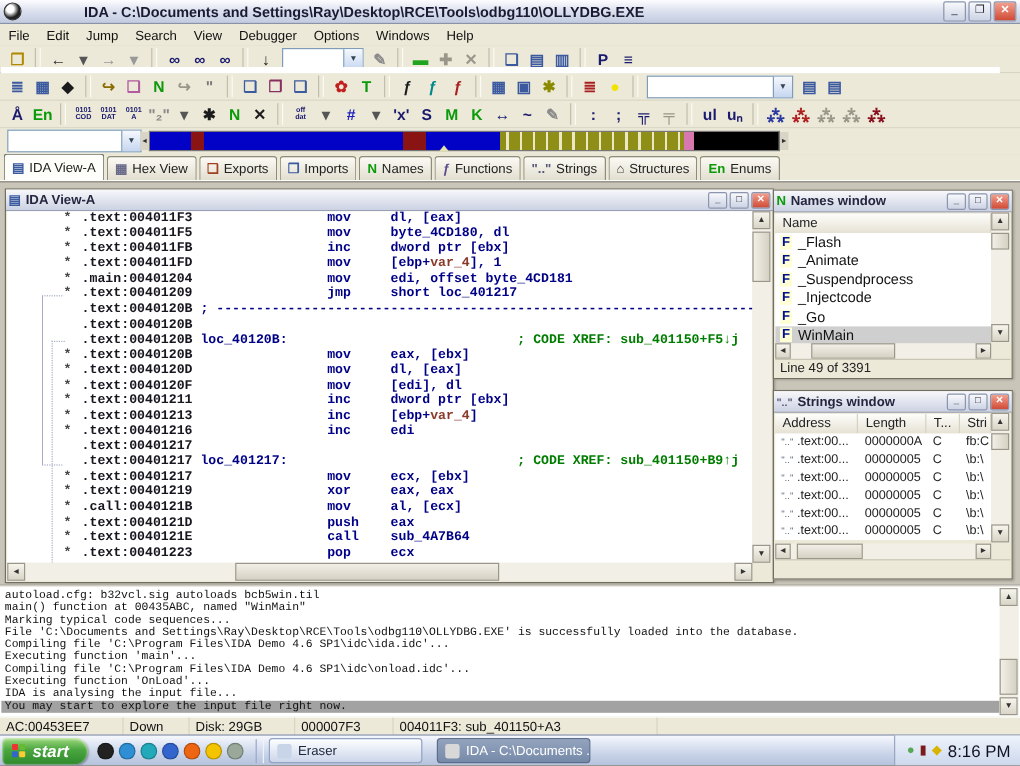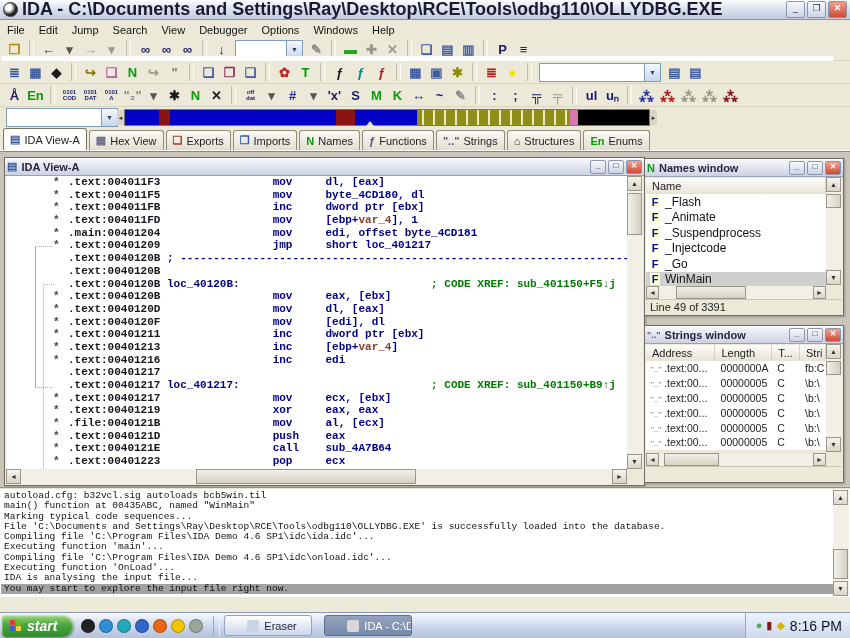--- a/index.html
+++ b/index.html
@@ -3,21 +3,21 @@
 <meta charset="utf-8">
 <style>
   html,body{margin:0;padding:0;background:#555;}
   .screen{position:relative;width:850px;height:638px;background:#ece9d8;overflow:hidden;
           font-family:"Liberation Sans",sans-serif;color:#111;}
   
   .titlebar{position:absolute;left:0;top:0;width:850px;height:20px;
     background:linear-gradient(180deg,#fdfdff 0%,#dde2ef 45%,#c2cbe0 100%);
     border-bottom:1px solid #8892ab;display:flex;align-items:center;padding:0 3px;box-sizing:border-box;}
   .appicon{width:13px;height:13px;border-radius:50%;background:radial-gradient(circle at 35% 35%,#fff 0 25%,#222 60%);border:1px solid #333;margin-right:4px;}
-  .title-text{font-size:18px;font-weight:bold;color:#1a1a33;white-space:nowrap;}
+  .title-text{font-size:12px;font-weight:bold;color:#1a1a33;white-space:nowrap;margin-left:48px;}
   .caption-btns{margin-left:auto;display:flex;gap:2px;}
   .wbtn{width:17px;height:15px;border:1px solid #8b95ad;border-radius:2px;font-size:9px;line-height:13px;
     text-align:center;background:linear-gradient(#f8f9fc,#ccd3e4);color:#223;}
   .wbtn.close{background:linear-gradient(#f2a08e,#d04a35);color:#fff;font-weight:bold;}
   
   .menubar{position:absolute;left:0;top:21px;width:850px;height:17px;display:flex;align-items:center;
     font-size:11px;background:#ece9d8;border-bottom:1px solid #d8d4c4;}
   .menu-item{padding:1px 7px;}
   
   .tb{position:absolute;left:0;width:850px;height:23px;display:flex;align-items:center;
@@ -107,23 +107,23 @@
      border-top:1px solid #8a97b5;display:flex;align-items:center;box-sizing:border-box;}
   .startbtn{height:22px;margin:0 8px 0 2px;padding:0 16px 0 8px;border-radius:4px 12px 12px 4px;
      background:linear-gradient(180deg,#9fd87f 0%,#4aa63f 45%,#2f8a2c 100%);
      box-shadow:inset 0 1px 2px #d6f0c0, 1px 1px 2px rgba(0,0,0,.35);
      color:#fff;font-style:italic;font-weight:bold;font-size:14px;display:flex;gap:5px;align-items:center;}
   .flag{width:12px;height:12px;display:grid;grid-template-columns:5px 5px;grid-template-rows:5px 5px;gap:1px;}
   .flag i{border-radius:1px;}
   .ql{display:flex;gap:4px;align-items:center;margin-right:6px;}
   .qli{width:14px;height:14px;border-radius:50%;border:1px solid rgba(0,0,0,.25);box-sizing:border-box;}
   .tdiv{width:5px;height:20px;border-left:1px solid #9aa7c2;border-right:1px solid #eef3fb;margin:0 4px;}
-  .task{height:21px;width:88px;margin-right:12px;border-radius:3px;border:1px solid #94a3c2;
+  .task{height:21px;width:128px;margin-right:12px;border-radius:3px;border:1px solid #94a3c2;
         background:linear-gradient(#fdfeff,#ccd6ea);font-size:11px;display:flex;align-items:center;gap:5px;
-        padding:0 22px;box-sizing:border-box;color:#1a2438;white-space:nowrap;overflow:hidden;}
+        padding:0 6px;box-sizing:border-box;color:#1a2438;white-space:nowrap;overflow:hidden;}
   .task.active{background:linear-gradient(#93a3bd,#768aa9);color:#fff;border-color:#5c6c8c;}
   .task .ticn{width:12px;height:12px;flex:0 0 12px;border-radius:2px;}
   .tray{margin-left:auto;height:100%;display:flex;align-items:center;gap:5px;padding:0 8px 0 10px;
         border-left:1px solid #9aa7c2;background:linear-gradient(180deg,#eef3fc,#ccd8ec);}
   .trayicn{font-size:11px;line-height:1;}
   .time{font-size:14px;color:#112;}
 </style>
 </head>
 <body>
 
@@ -350,21 +350,21 @@
           <div class="dline"><span class="star">*</span><span class="addr">.text:0040120B</span><span class="code">                 mov     eax, [ebx]</span></div>
           <div class="dline"><span class="star">*</span><span class="addr">.text:0040120D</span><span class="code">                 mov     dl, [eax]</span></div>
           <div class="dline"><span class="star">*</span><span class="addr">.text:0040120F</span><span class="code">                 mov     [edi], dl</span></div>
           <div class="dline"><span class="star">*</span><span class="addr">.text:00401211</span><span class="code">                 inc     dword ptr [ebx]</span></div>
           <div class="dline"><span class="star">*</span><span class="addr">.text:00401213</span><span class="code">                 inc     [ebp+</span><span class="mar">var_4</span><span class="code">]</span></div>
           <div class="dline"><span class="star">*</span><span class="addr">.text:00401216</span><span class="code">                 inc     edi</span></div>
           <div class="dline"><span class="addr">.text:00401217</span></div>
           <div class="dline"><span class="addr">.text:00401217</span><span class="code"> loc_401217:                             </span><span class="cmt">; CODE XREF: sub_401150+B9↑j</span></div>
           <div class="dline"><span class="star">*</span><span class="addr">.text:00401217</span><span class="code">                 mov     ecx, [ebx]</span></div>
           <div class="dline"><span class="star">*</span><span class="addr">.text:00401219</span><span class="code">                 xor     eax, eax</span></div>
-          <div class="dline"><span class="star">*</span><span class="addr">.file:0040121B</span><span class="code">                 mov     al, [ecx]</span></div>
+          <div class="dline"><span class="star">*</span><span class="addr">.call:0040121B</span><span class="code">                 mov     al, [ecx]</span></div>
           <div class="dline"><span class="star">*</span><span class="addr">.text:0040121D</span><span class="code">                 push    eax</span></div>
           <div class="dline"><span class="star">*</span><span class="addr">.text:0040121E</span><span class="code">                 call    sub_4A7B64</span></div>
           <div class="dline"><span class="star">*</span><span class="addr">.text:00401223</span><span class="code">                 pop     ecx</span></div>
         </div>
 
       <div class="sb" style="top:18px;right:1px;width:16px;bottom:16px;">
         <div class="sbtn" style="top:0;left:0;">▲</div>
         <div class="sbtn" style="bottom:0;left:0;">▼</div>
         <div class="sthumb" style="top:17px;left:0;width:15px;height:42px;"></div>
       </div>
@@ -509,20 +509,27 @@
         <div class="oline">IDA is analysing the input file...</div>
         <div class="oline sel">You may start to explore the input file right now.</div>
       </div>
     <div class="sb" style="top:1px;right:1px;width:16px;bottom:1px;">
       <div class="sbtn" style="top:0;left:0;">▲</div>
       <div class="sbtn" style="bottom:0;left:0;">▼</div>
       <div class="sthumb" style="bottom:17px;left:0;width:15px;height:30px;"></div>
     </div>
   </div>
 
+  <div class="statusbar" id="statusbar">
+      <span class="sfield" style="min-width: 103px;">AC:00453EE7</span>
+      <span class="sfield" style="min-width: 55px;">Down</span>
+      <span class="sfield" style="min-width: 88px;">Disk: 29GB</span>
+      <span class="sfield" style="min-width: 82px;">000007F3</span>
+      <span class="sfield" style="min-width: 220px;">004011F3: sub_401150+A3</span>
+    </div>
 
   <div class="taskbar">
     <div class="startbtn">
       <span class="flag">
           <i style="background:#e33"></i>
           <i style="background:#6b3"></i>
           <i style="background:#36c"></i>
           <i style="background:#fc3"></i>
         </span>
       <span>start</span>

